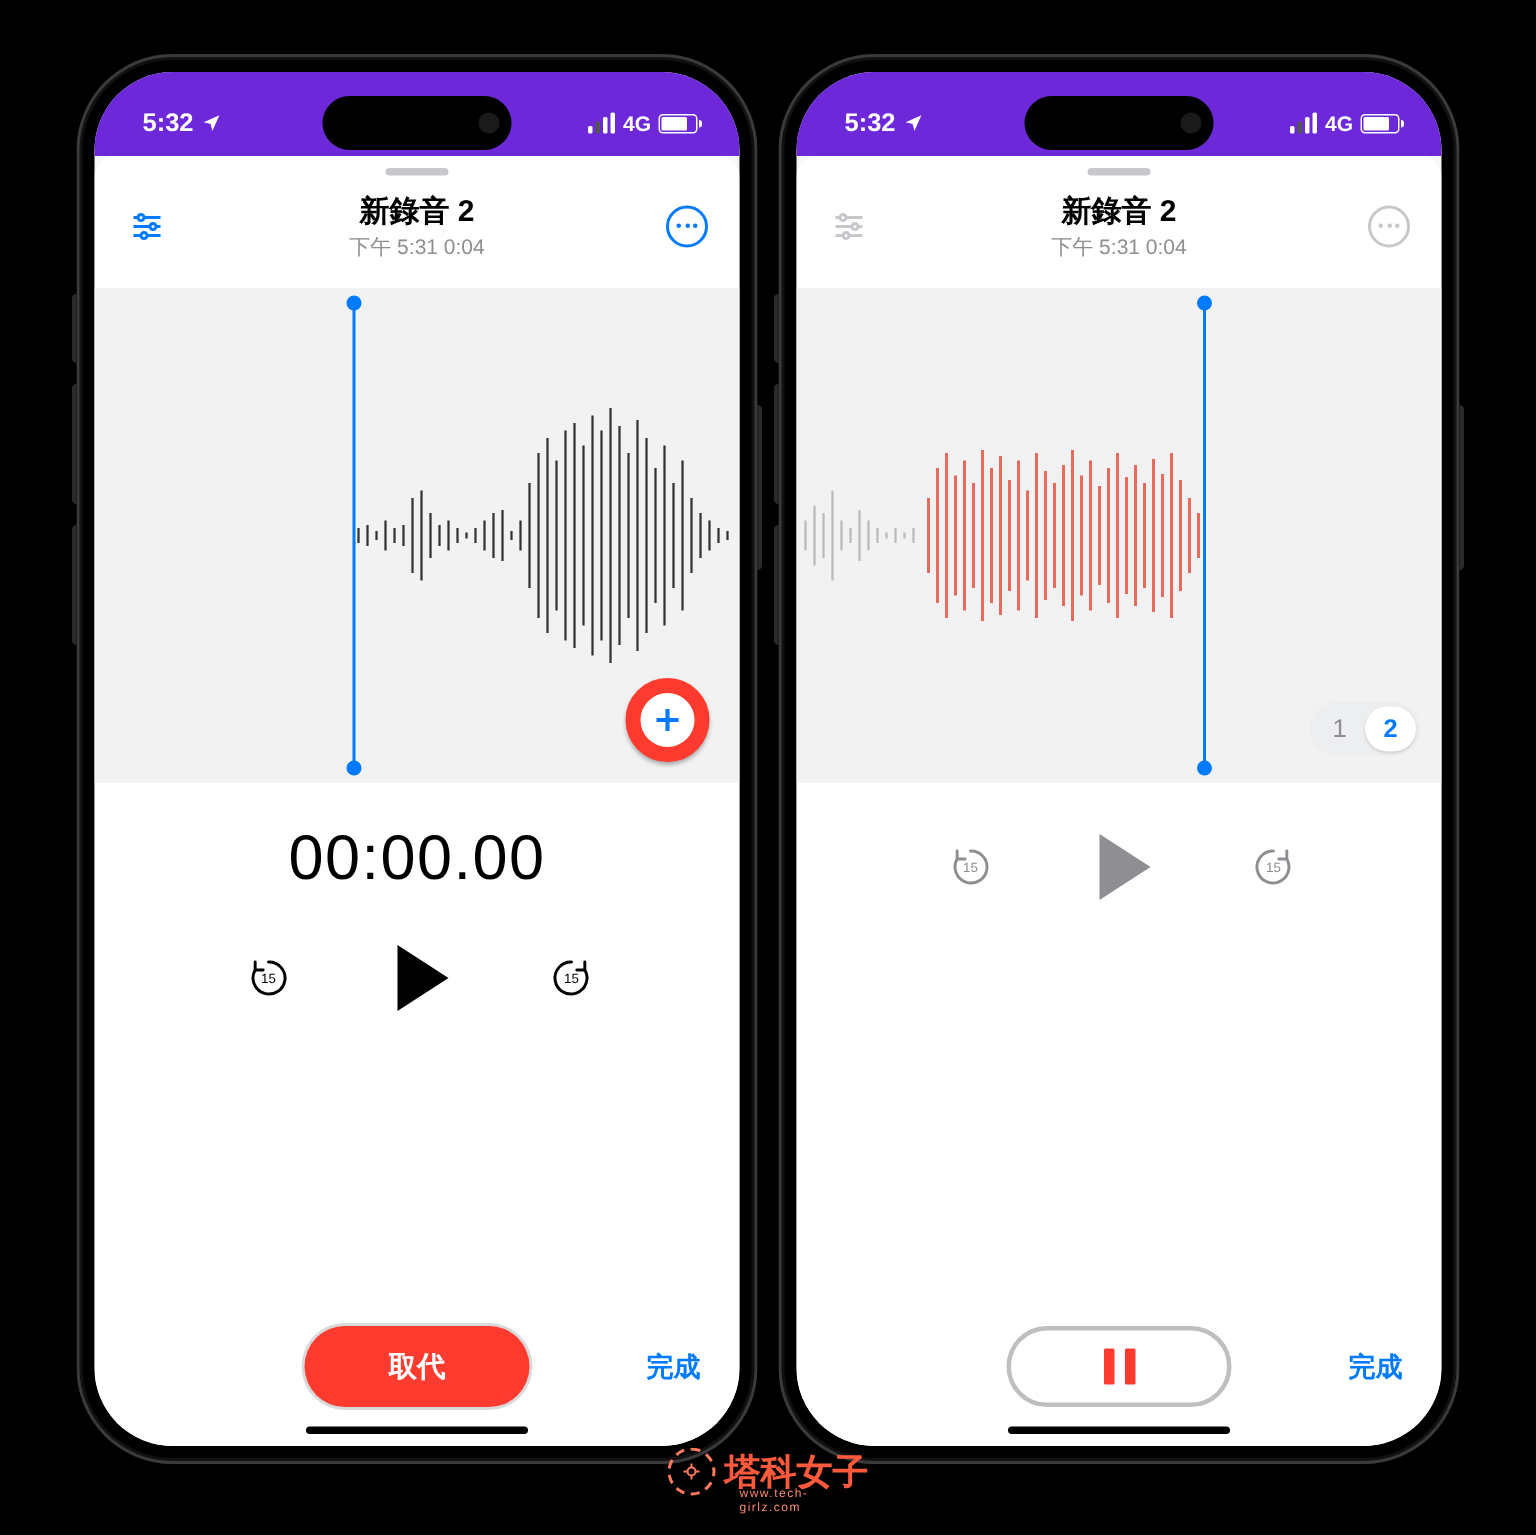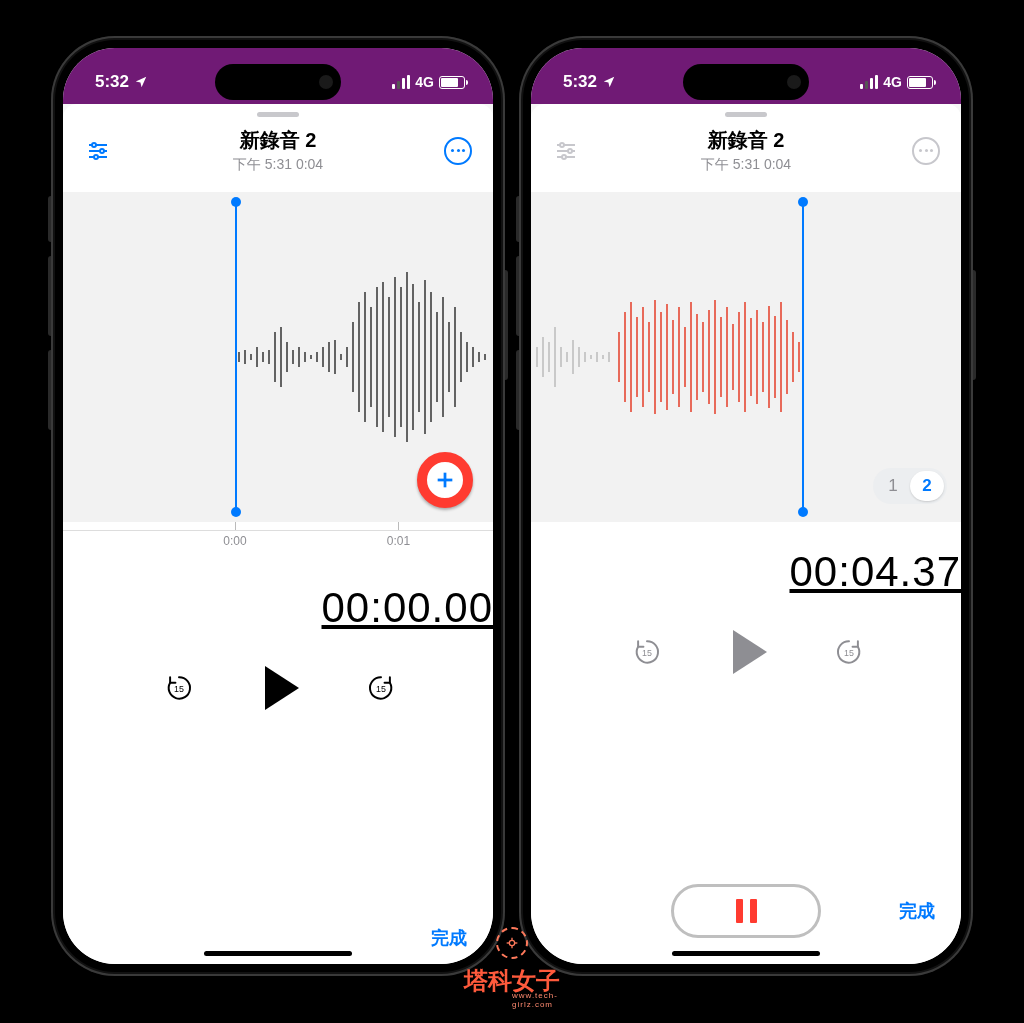--- a/index.html
+++ b/index.html
@@ -34,21 +34,21 @@
 }
 .pbr { position: absolute; right: -3px; top: 234px; width: 3px; height: 110px; background: #2a2a2a; border-radius: 0 3px 3px 0; }
 .screen {
   width: 100%; height: 100%;
   background: #f7f7f7;
   border-radius: 52px;
   overflow: hidden;
   position: relative;
 }
 .statusbar {
-  background: #701a75; color: #fff; height: 56px;
+  background: #6d28d9; color: #fff; height: 56px;
   display: flex; justify-content: space-between; align-items: center;
   padding: 12px 28px 0 32px; font-size: 17px; font-weight: 600;
 }
 .sb-left { display: flex; align-items: center; gap: 5px; }
 .sb-right { display: flex; align-items: center; gap: 5px; }
 .notch {
   position: absolute; top: 16px; left: 50%; transform: translateX(-50%);
   width: 126px; height: 36px; background: #000; border-radius: 20px;
   display: flex; align-items: center; justify-content: flex-end; padding-right: 8px;
 }
@@ -90,21 +90,21 @@
 .layer-pill {
   position: absolute; right: 14px; bottom: 18px; height: 36px;
   background: #eceef0; border-radius: 18px; display: flex; align-items: center; padding: 3px;
 }
 .layer-pill span { width: 34px; height: 30px; display: flex; align-items: center; justify-content: center; font-size: 17px; color: #8e8e93; border-radius: 15px; }
 .layer-pill span.active { background: #fff; color: #007aff; font-weight: 600; box-shadow: 0 1px 2px rgba(0,0,0,.15); }
 .ruler { height: 36px; position: relative; padding: 0 14px; }
 .ruler-line { position: absolute; left: 0; right: 0; top: 8px; height: 1px; background: #ddd; }
 .tick { position: absolute; top: 0; width: 1px; height: 8px; background: #bbb; }
 .tick-label { position: absolute; top: 12px; font-size: 12px; color: #8e8e93; transform: translateX(-50%); }
-.bigtime { text-align: right; font-size: 42px; font-weight: 400; margin-top: 26px; letter-spacing: 1px; font-variant-numeric: tabular-nums; text-decoration: underline; }
+.bigtime { text-align: center; font-size: 42px; font-weight: 400; margin-top: 26px; letter-spacing: 1px; font-variant-numeric: tabular-nums; }
 .controls { display: flex; align-items: center; justify-content: center; gap: 62px; margin-top: 34px; }
 .skip { width: 36px; height: 36px; color: #000; display:flex; align-items:center; justify-content:flex-end; }
 .skip.dim { color: #8e8e93; }
 .skip svg { width: 32px; height: 32px; }
 .playbtn { width: 0; height: 0; border-left: 34px solid #000; border-top: 22px solid transparent; border-bottom: 22px solid transparent; margin-left: 8px; }
 .playbtn.dim { border-left-color: #8e8e93; }
 .bottom { position: absolute; left: 0; right: 0; bottom: 26px; display: flex; align-items: center; justify-content: center; padding: 0 22px; }
 .donebtn { position: absolute; right: 26px; color: #007aff; font-size: 18px; font-weight: 600; margin-left: 42px; }
 .replacebtn {
   width: 150px; height: 54px; background: #ff3b30; color: #fff;
@@ -113,21 +113,21 @@
 }
 .pausebtn {
   width: 150px; height: 54px; background: #fff; border: 3px solid #bfbfbf;
   border-radius: 27px; display: flex; align-items: center; justify-content: center; gap: 7px;
 }
 .pausebtn i { width: 7px; height: 24px; background: #ff3b30; border-radius: 1px; }
 .homebar { position: absolute; bottom: 8px; left: 50%; transform: translateX(-50%); width: 148px; height: 5px; background: #000; border-radius: 3px; }
 .watermark {
   position: absolute; bottom: 26px; left: 50%; transform: translateX(-50%);
   display: flex; align-items: center; gap: 6px; color: #ff5a3c;
-  font-size: 24px; font-weight: 700; flex-direction: column;
+  font-size: 24px; font-weight: 700;
 }
 .watermark .wm-sub { position: absolute; bottom: -12px; left: 48px; font-size: 8px; color: #ff8a70; letter-spacing: 1px; font-weight: 400; }
 .wm-icon { width: 32px; height: 32px; border: 2px dashed #ff7a5c; border-radius: 50%; display:flex; align-items:center; justify-content:center; }
 .wm-icon svg { width: 16px; height: 16px; }
 
 .signal { display:flex; align-items:flex-end; gap:2px; }
 .signal i { width:3px; background:#fff; border-radius:1px; }
 .signal i:nth-child(1){height:5px} .signal i:nth-child(2){height:8px;background:#555}
 .signal i:nth-child(3){height:11px} .signal i:nth-child(4){height:14px}
 .battery { width:26px; height:13px; border:1.5px solid #fff; border-radius:3px; position:relative; }
@@ -236,46 +236,42 @@
             </g>
           </svg>
           <div class="playhead" style="left:40%"></div>
           <div class="plus-annot">
             <svg viewBox="0 0 24 24" fill="none">
                 <line x1="12" y1="4" x2="12" y2="20"></line>
                 <line x1="4" y1="12" x2="20" y2="12"></line>
               </svg>
           </div>
         </div>
-        <div class="ruler">
-          <div class="ruler-line"></div>
-          <div class="tick" style="left:40%"></div>
-            <div class="tick-label" style="left:40%">0:00</div>
-          <div class="tick" style="left:78%"></div>
-            <div class="tick-label" style="left:78%">0:01</div>
-        </div>
         <div class="bigtime">00:00.00</div>
         <div class="controls">
           <div class="skip">
             <svg viewBox="0 0 36 36" fill="none" stroke="currentColor" stroke-width="2.2">
                 <path d="M18 6 A12 12 0 1 1 8 12" stroke-linecap="round"></path>
                 <polyline points="8,6 8,12 14,12" stroke-linecap="round" stroke-linejoin="round"></polyline>
                 <text x="18" y="22" font-size="10" fill="currentColor" text-anchor="middle" stroke="none">15</text>
               </svg>
           </div>
           <div class="playbtn"></div>
           <div class="skip">
             <svg viewBox="0 0 36 36" fill="none" stroke="currentColor" stroke-width="2.2">
                 <path d="M18 6 A12 12 0 1 0 28 12" stroke-linecap="round"></path>
                 <polyline points="28,6 28,12 22,12" stroke-linecap="round" stroke-linejoin="round"></polyline>
                 <text x="18" y="22" font-size="10" fill="currentColor" text-anchor="middle" stroke="none">15</text>
               </svg>
           </div>
         </div>
         <div class="bottom">
+          <div class="replacebtn">
+              <span>取代</span>
+            </div>
           <div class="donebtn"><span>完成</span></div>
         </div>
         <div class="homebar"></div>
       </div>
     </div>
   </div>
 
   <div class="phone">
     <div class="pbr"></div>
     <div class="screen">
@@ -375,21 +371,20 @@
                 <line x1="262" y1="140" x2="262" y2="190"></line>
                 <line x1="268" y1="150" x2="268" y2="180"></line>
             </g>
           </svg>
           <div class="playhead" style="left:63%"></div>
           <div class="layer-pill">
             <span>1</span>
             <span class="active">2</span>
           </div>
         </div>
-        <div class="bigtime">00:04.37</div>
         <div class="controls">
           <div class="skip dim">
             <svg viewBox="0 0 36 36" fill="none" stroke="currentColor" stroke-width="2.2">
                 <path d="M18 6 A12 12 0 1 1 8 12" stroke-linecap="round"></path>
                 <polyline points="8,6 8,12 14,12" stroke-linecap="round" stroke-linejoin="round"></polyline>
                 <text x="18" y="22" font-size="10" fill="currentColor" text-anchor="middle" stroke="none">15</text>
               </svg>
           </div>
           <div class="playbtn dim"></div>
           <div class="skip dim">

